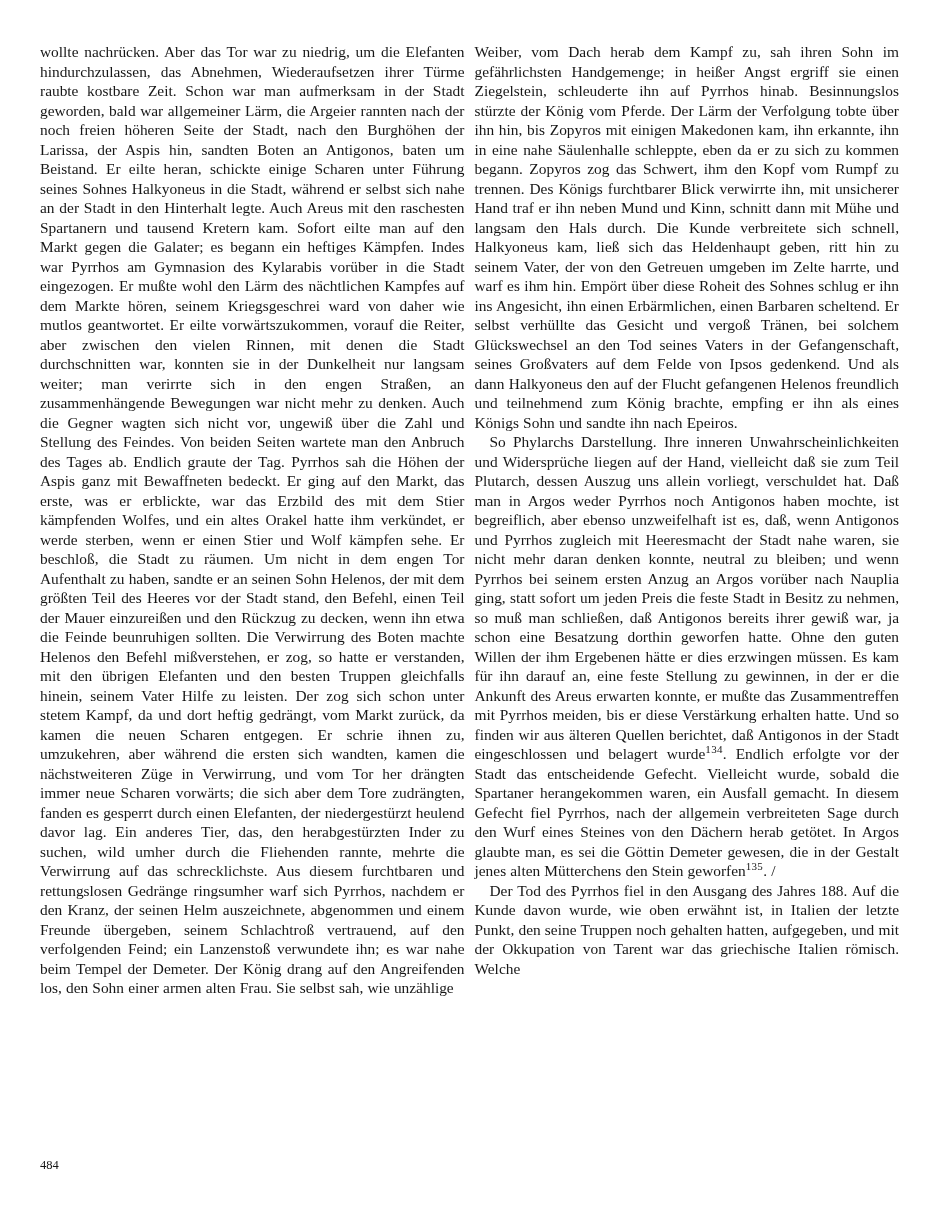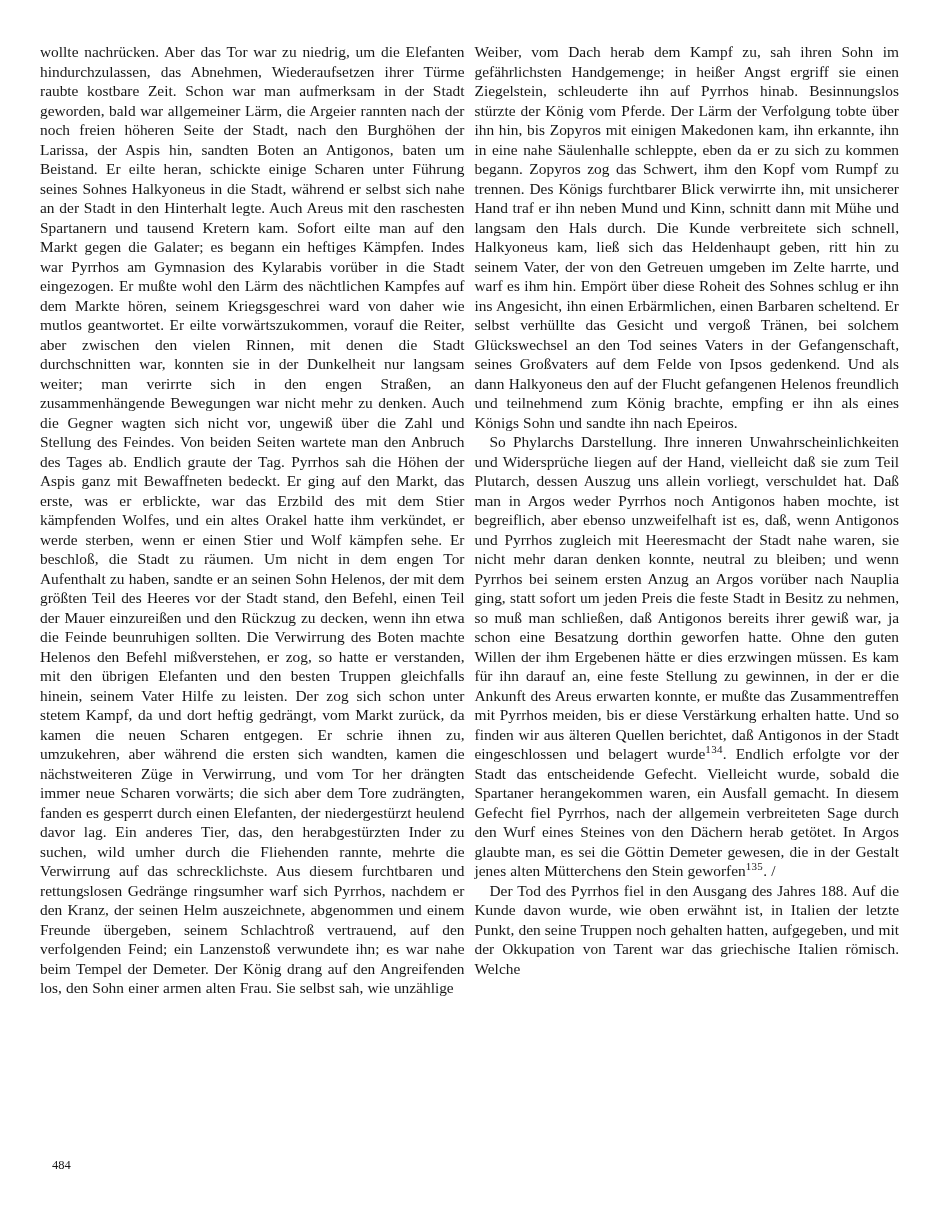--- a/index.html
+++ b/index.html
@@ -39,21 +39,21 @@
     text-indent: 15px;
   }
   sup.fnref {
     font-size: 11px;
     line-height: 0;
     vertical-align: super;
     letter-spacing: 0.3px;
   }
   .pagenum {
     position: absolute;
-    left: 52px;
+    left: 40px;
     top: 1158px;
     font-size: 12.5px;
     line-height: 14px;
     color: #161616;
   }
 </style>
 </head>
 <body>
 
 <div class="page">

